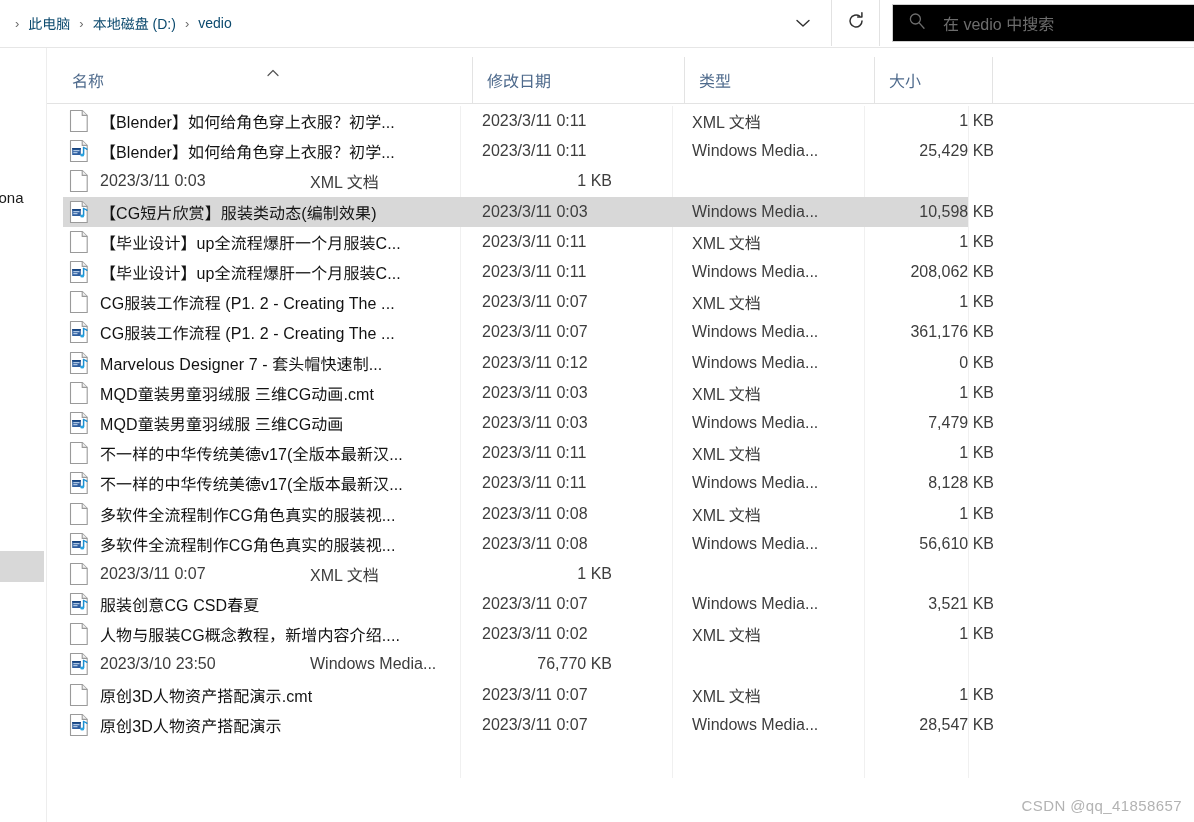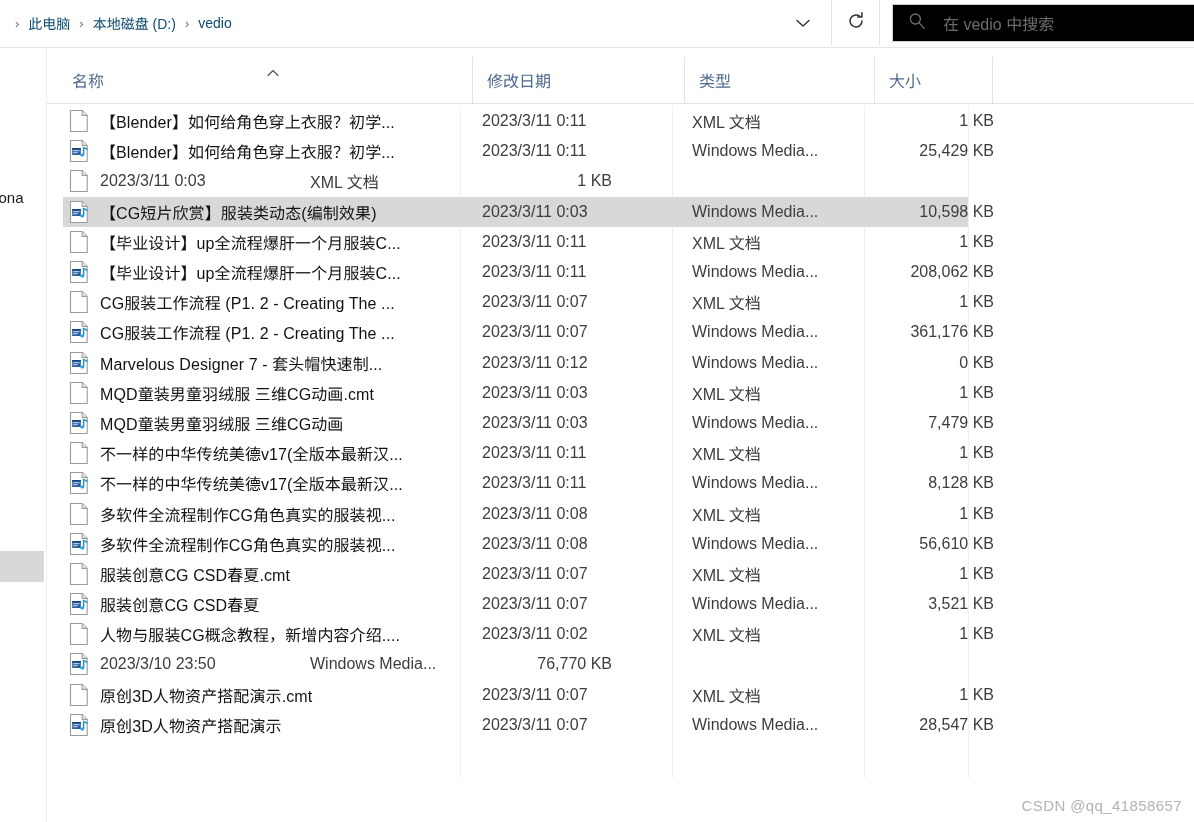--- a/index.html
+++ b/index.html
@@ -534,21 +534,20 @@
         <div class="cell c-type">Windows Media...</div>
         <div class="cell c-size">56,610 KB</div>
       </div>
       <div class="row">
         <div class="cell c-icon">
   <svg width="20" height="24" viewBox="0 0 20 24" aria-hidden="true">
     <path d="M1.5 1.5 H13.2 L18.2 6.4 V22.5 H1.5 Z" fill="#ffffff" stroke="#9a9a9a" stroke-width="1.1" stroke-linejoin="round"></path>
     <path d="M13.2 1.5 L13.2 6.4 L18.2 6.4" fill="#eeeeee" stroke="#9a9a9a" stroke-width="1.1" stroke-linejoin="round"></path>
   </svg>
 </div>
-        <div class="cell c-name">服装创意CG CSD春夏.cmt</div>
         <div class="cell c-date">2023/3/11 0:07</div>
         <div class="cell c-type">XML 文档</div>
         <div class="cell c-size">1 KB</div>
       </div>
       <div class="row">
         <div class="cell c-icon">
   <svg width="20" height="24" viewBox="0 0 20 24" aria-hidden="true">
     <path d="M1.5 1.5 H13.2 L18.2 6.4 V22.5 H1.5 Z" fill="#ffffff" stroke="#9a9a9a" stroke-width="1.1" stroke-linejoin="round"></path>
     <path d="M13.2 1.5 L13.2 6.4 L18.2 6.4" fill="#eeeeee" stroke="#9a9a9a" stroke-width="1.1" stroke-linejoin="round"></path>
     <rect x="3.2" y="9.0" width="8.6" height="7.0" fill="#2f5fa0"></rect>

